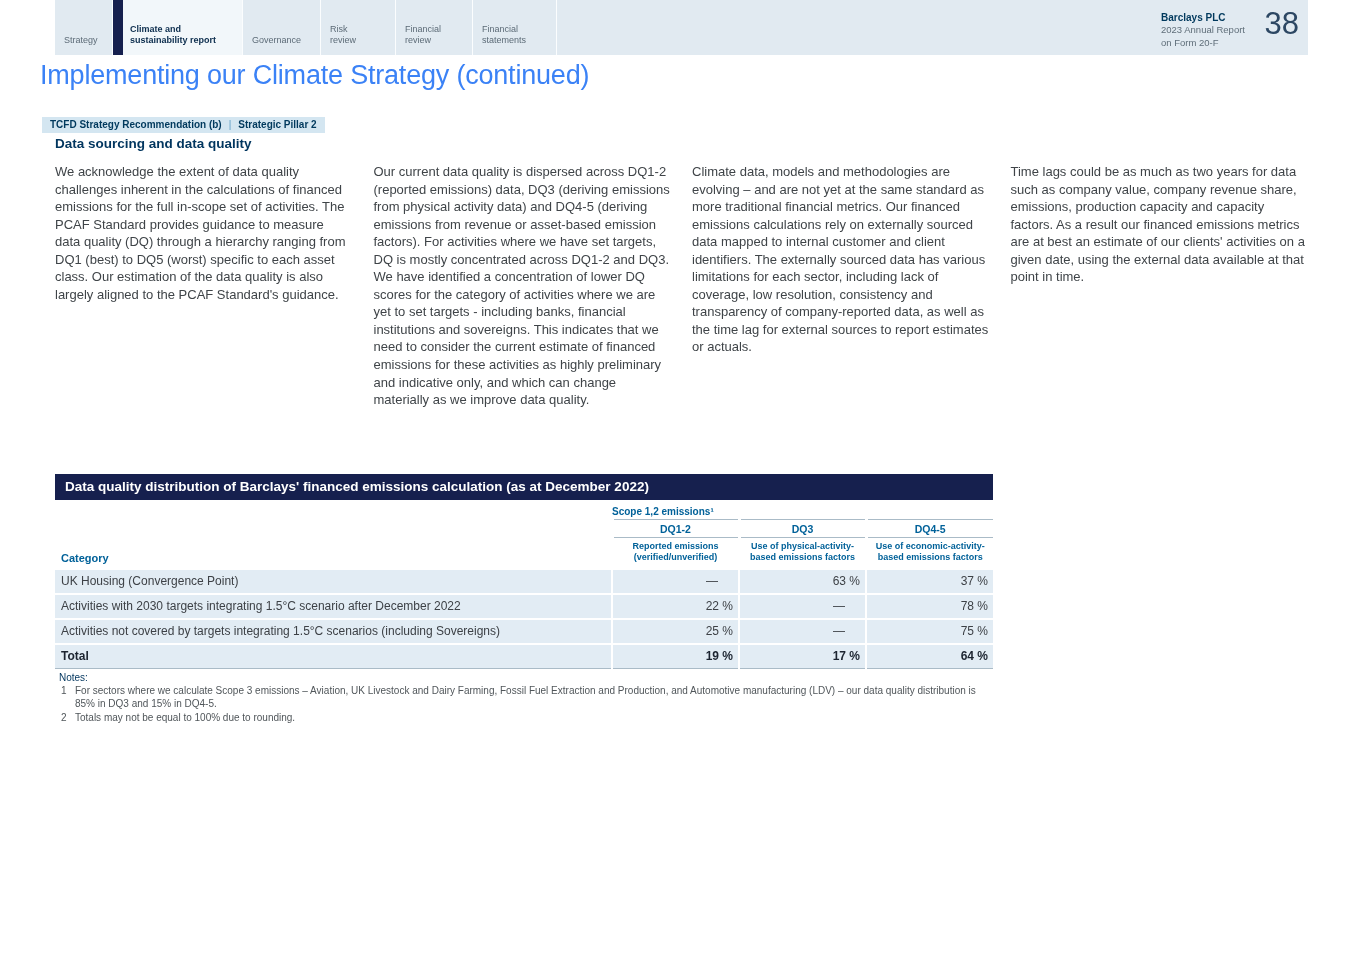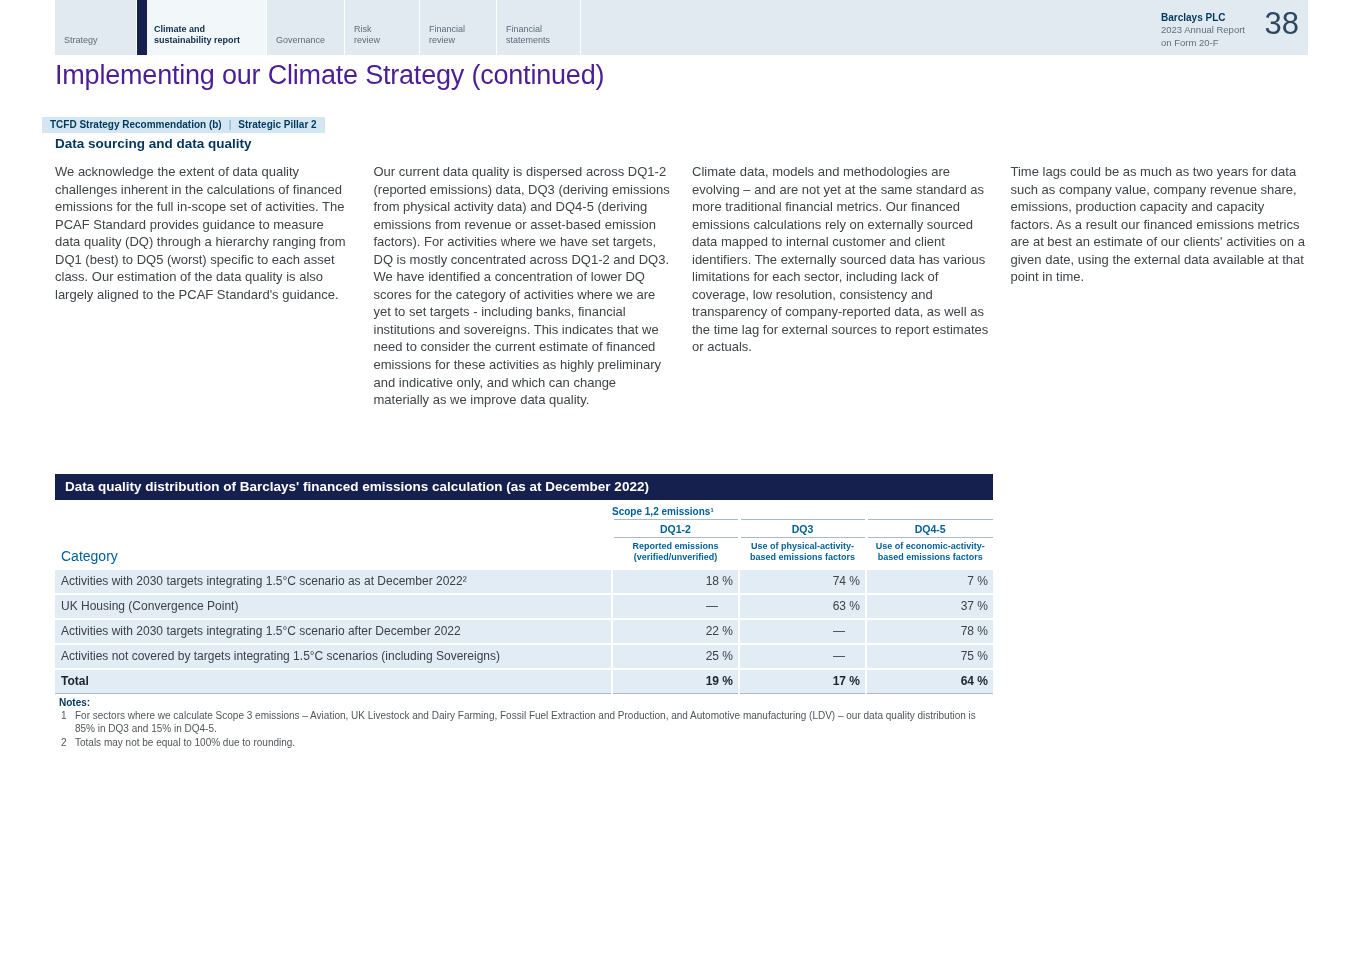--- a/index.html
+++ b/index.html
@@ -14,60 +14,60 @@
   .tab-label { white-space:pre-line; }
   .tab.active { background:#f2f7fa; padding-left:17px; }
   .tab.active .tab-label { font-weight:bold; color:#0c2d4d; }
   .tab-marker { position:absolute; left:0; top:0; bottom:0; width:10px; background:#16204e; }
   .brand-block { position:absolute; top:11px; right:55px; width:92px; font-size:9.5px; color:#5f6e79; line-height:1.32; }
   .brand-block div { white-space:nowrap; }
   .brand-name { font-size:10px; font-weight:bold; color:#00395d; }
   .page-number { position:absolute; top:6px; right:9px; font-size:31px; font-weight:400; color:#2c4763; }
 
   
-  .page-title { position:absolute; left:55px; top:60px; font-size:27px; font-weight:400; letter-spacing:-0.2px; color:#4c1d95; }
+  .page-title { position:absolute; left:40px; top:60px; font-size:27px; font-weight:400; letter-spacing:-0.2px; color:#3b82f6; }
   .tags { position:absolute; left:42px; top:117px; display:inline-flex; align-items:center; gap:7px; background:#d4e6f1; padding:2px 8px 3px; font-size:10px; font-weight:bold; color:#00395d; }
   .tag-divider { color:#64a0c8; font-weight:400; }
   .section-heading { position:absolute; left:55px; top:136px; font-size:13.5px; font-weight:bold; color:#00355e; }
 
   
   .body-columns { position:absolute; left:55px; top:157px; width:1253px; display:grid; grid-template-columns:repeat(4,1fr); column-gap:21px; font-size:13px; line-height:1.35; color:#3f4448;margin-top:6px; }
 
   
   .table-block { position:absolute; left:55px; top:474px; width:938px; }
   .table-title { background:#16204e; color:#fff; font-size:13.5px; font-weight:bold; padding:5px 10px 6px; }
   table.dq { width:100%; border-collapse:collapse; table-layout:fixed; background:#fff; }
   col.c-cat { width:557px; }
   col.c-val { width:127px; }
   td.spacer { border:none; }
   .scope-cell { text-align:left; font-size:10px; font-weight:bold; color:#006199; padding:6px 0 2px; border-bottom:1px solid #aabbc7; }
   .dq-cell { text-align:center; font-size:10.5px; font-weight:bold; color:#006199; padding:3px 0 2px; border-bottom:1px solid #aabbc7; border-left:3px solid #fff; }
   .desc-cell { text-align:center; vertical-align:top; font-size:9px; font-weight:bold; color:#006199; line-height:1.25; padding:3px 2px 4px; border-bottom:1px solid #aabbc7; border-left:3px solid #fff; }
-  .category-cell { vertical-align:bottom; font-size:14px; font-weight:normal; color:#006199; padding:0 0 4px 6px; border-bottom:1px solid #aabbc7; }
+  .category-cell { vertical-align:bottom; font-size:11px; font-weight:bold; color:#006199; padding:0 0 4px 6px; border-bottom:1px solid #aabbc7; }
   tr.data-row td { background:#e2ecf4; border-top:2px solid #fff; font-size:12px; color:#3d4146; }
   td.cat { padding:4px 8px 5px 6px; }
   td.val { text-align:right; padding:4px 5px 5px 0; border-left:2px solid #fff; }
   td.val.dash { padding-right:20px; }
   tr.total td { font-weight:bold; color:#1c2430; border-bottom:1px solid #aabbc7; }
 
   
   .notes { margin-top:3px; }
-  .notes-label { font-size:10px; font-weight:bold; color:#00355e; margin:2px 0 1px 4px; }
+  .notes-label { font-size:10px; font-weight:normal; color:#00355e; margin:2px 0 1px 4px; }
   .note { display:flex; font-size:10px; color:#50565a; line-height:1.32; padding-left:6px; margin-bottom:1px; }
   .note-num { width:14px; flex:none; }
   .note-text { flex:1; }
 </style>
 </head>
 <body>
 
 <div class="page">
 
   <header class="topnav">
     <nav class="nav-tabs">
-        <div class="tab" style="width: 82px;">
+        <div class="tab" style="width: 58px;">
           <span class="tab-label">Strategy</span>
         </div>
         <div class="tab active" style="width: 130px;">
           <span class="tab-marker"></span>
           <span class="tab-label">Climate and
 sustainability report</span>
         </div>
         <div class="tab" style="width: 78px;">
           <span class="tab-label">Governance</span>
         </div>
@@ -131,26 +131,20 @@
           </tr>
         <tr>
           <td class="category-cell">Category</td>
         <td class="desc-cell">Reported emissions (verified/unverified)</td>
             <td class="desc-cell">Use of physical-activity-based emissions factors</td>
             <td class="desc-cell">Use of economic-activity-based emissions factors</td>
           </tr>
       </thead>
       <tbody>
           <tr class="data-row">
-            <td class="cat">Activities with 2030 targets integrating 1.5°C scenario as at December 2022²</td>
-            <td class="val">18 %</td>
-            <td class="val">74 %</td>
-            <td class="val">7 %</td>
-          </tr>
-          <tr class="data-row">
             <td class="cat">UK Housing (Convergence Point)</td>
             <td class="val dash">—</td>
             <td class="val">63 %</td>
             <td class="val">37 %</td>
           </tr>
           <tr class="data-row">
             <td class="cat">Activities with 2030 targets integrating 1.5°C scenario after December 2022</td>
             <td class="val">22 %</td>
             <td class="val dash">—</td>
             <td class="val">78 %</td>

